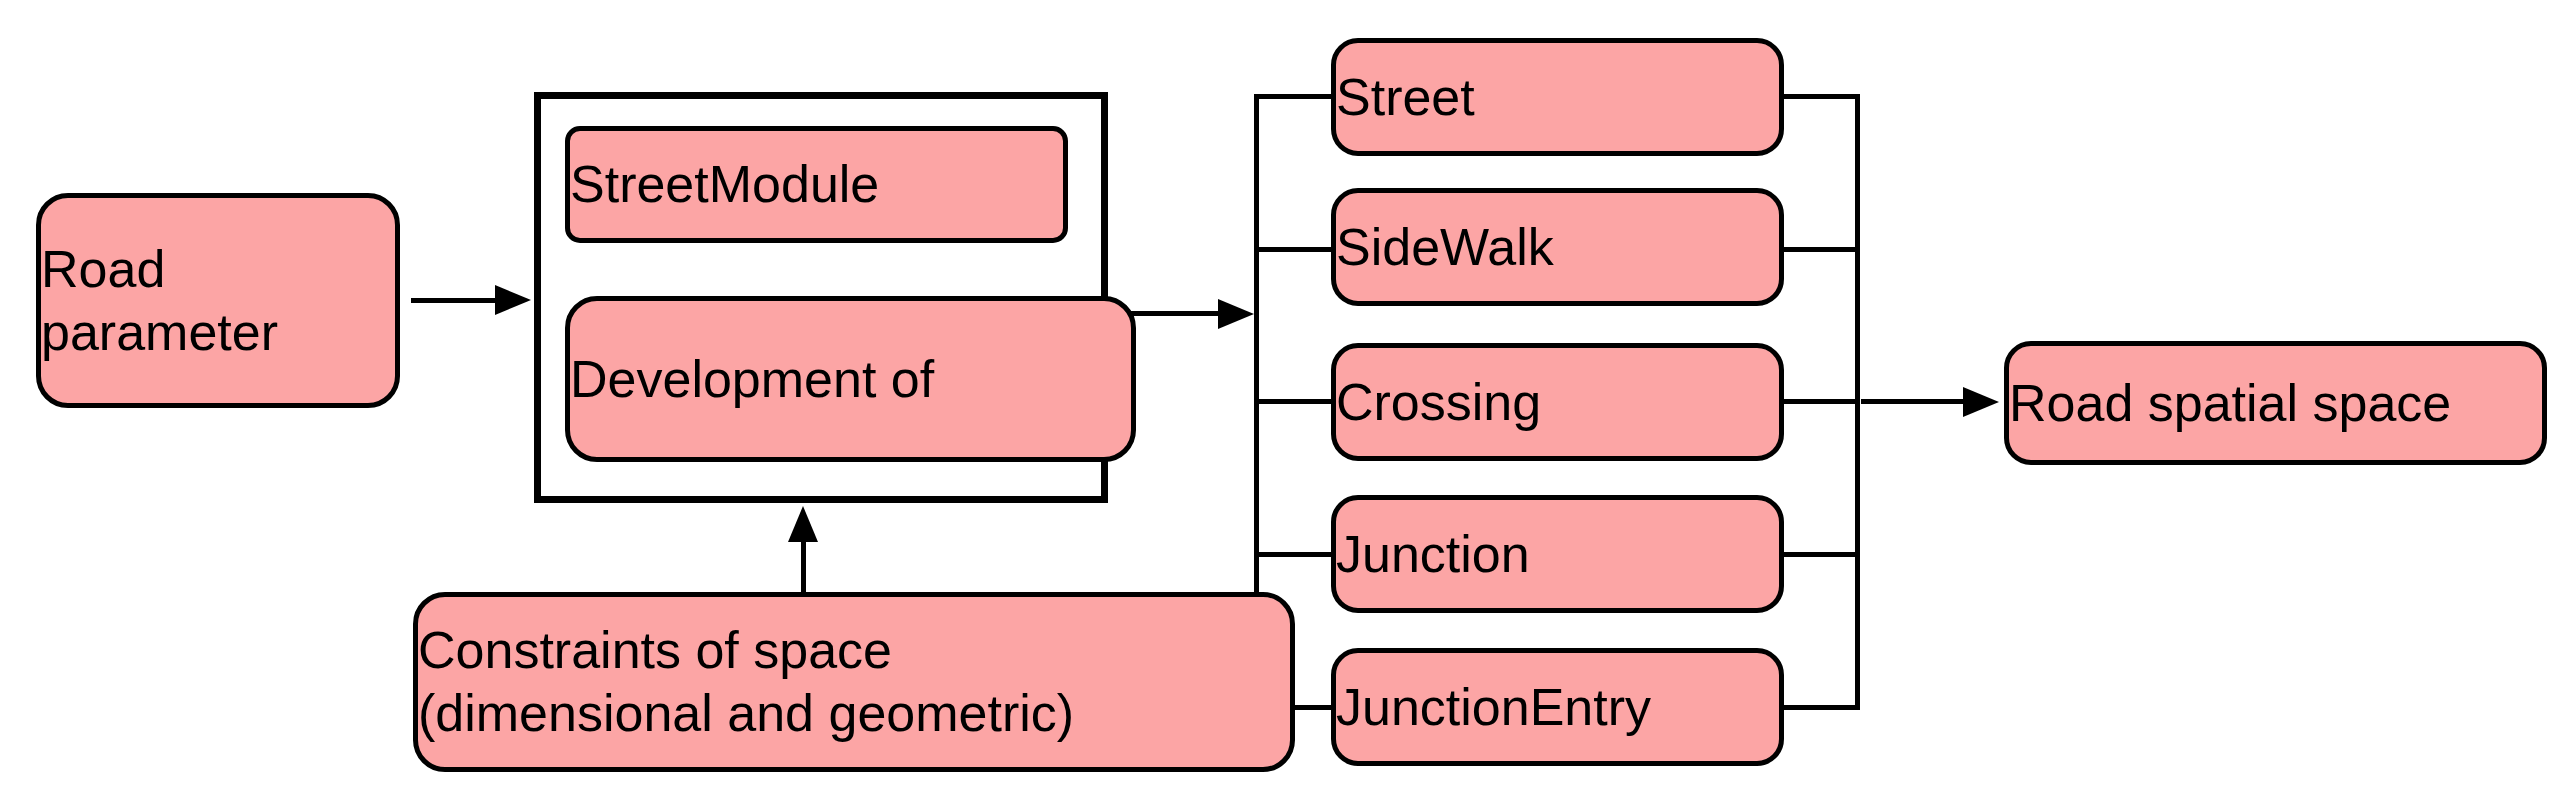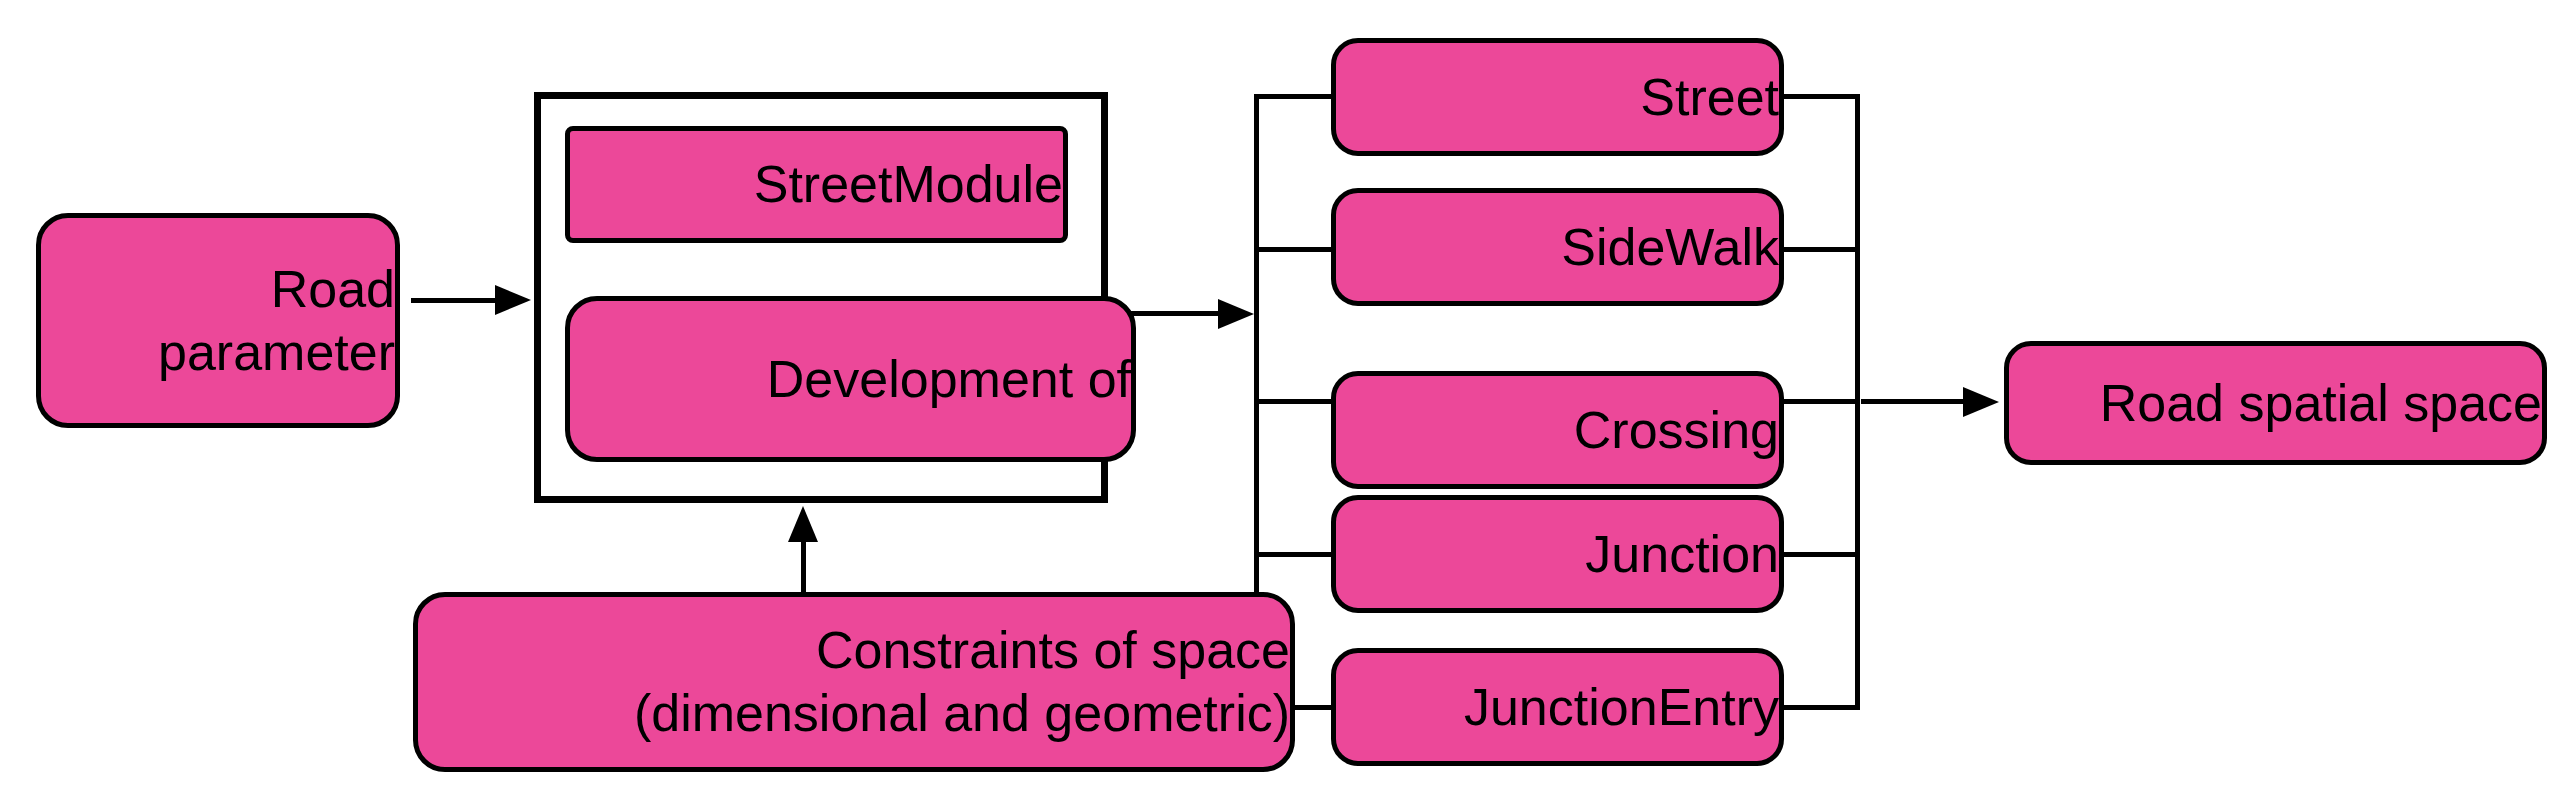--- a/index.html
+++ b/index.html
@@ -14,24 +14,24 @@
     background: #ffffff;
     font-family: "Liberation Sans", "DejaVu Sans", sans-serif;
     color: #000000;
     overflow: hidden;
   }
   .node {
     position: absolute;
     box-sizing: border-box;
     border: 5.4px solid #000000;
     border-radius: 32px;
-    background: #ec4899;
+    background: #fca5a5;
     display: flex;
     flex-direction: column;
-    align-items: flex-end;
+    align-items: flex-start;
     justify-content: center;
     text-align: center;
     font-size: 52px;
     line-height: 63px;
     z-index: 2;
   }
   .container-box {
     position: absolute;
     box-sizing: border-box;
     border: 7.2px solid #000000;
@@ -56,50 +56,50 @@
   .arrowhead.right {
     border-width: 15.3px 0 15.3px 36px;
     border-color: transparent transparent transparent #000000;
   }
   .arrowhead.up {
     border-width: 0 15.3px 36px 15.3px;
     border-color: transparent transparent #000000 transparent;
   }
 
   
-  #road-box { left: 36px; top: 193px; width: 364px; height: 215px; margin-top: 20px; }
+  #road-box { left: 36px; top: 193px; width: 364px; height: 215px; }
 
   
   #arrow1-shaft { left: 411px; top: 298px; width: 88px; }
   #arrow1-head  { left: 495px; top: 285px; }
 
   
   #process-box { left: 534px; top: 92px; width: 574px; height: 411px; }
-  #streetmodule-box { left: 565px; top: 126px; width: 503px; height: 117px; border-radius: 8px; }
+  #streetmodule-box { left: 565px; top: 126px; width: 503px; height: 117px; border-radius: 15px; }
   #development-box  { left: 565px; top: 296px; width: 571px; height: 166px; }
 
   
   #uparrow-shaft { left: 801px; top: 540px; height: 52px; }
   #uparrow-head  { left: 788px; top: 506px; }
 
   
   #constraints-box { left: 413px; top: 592px; width: 882px; height: 180px; }
 
   
   #arrow2-shaft { left: 1116px; top: 311px; width: 106px; }
   #arrow2-head  { left: 1218px; top: 299px; }
 
   
   #left-bracket  { left: 1254px; top: 94px; height: 616px; }
   #right-bracket { left: 1855px; top: 94px; height: 616px; }
 
   .out-box { left: 1331px; width: 453px; height: 118px; border-radius: 27px; }
   #out-0 { top: 38px; }
   #out-1 { top: 188px; }
-  #out-2 { top: 343px; margin-top: 28px; }
+  #out-2 { top: 343px; }
   #out-3 { top: 495px; }
   #out-4 { top: 648px; }
 
   .stub-left  { left: 1257px; width: 74px; }
   .stub-right { left: 1784px; width: 74px; }
   #stub-l-0, #stub-r-0 { top: 94px; }
   #stub-l-1, #stub-r-1 { top: 247px; }
   #stub-l-2, #stub-r-2 { top: 399px; }
   #stub-l-3, #stub-r-3 { top: 552px; }
   #stub-l-4, #stub-r-4 { top: 705px; }

